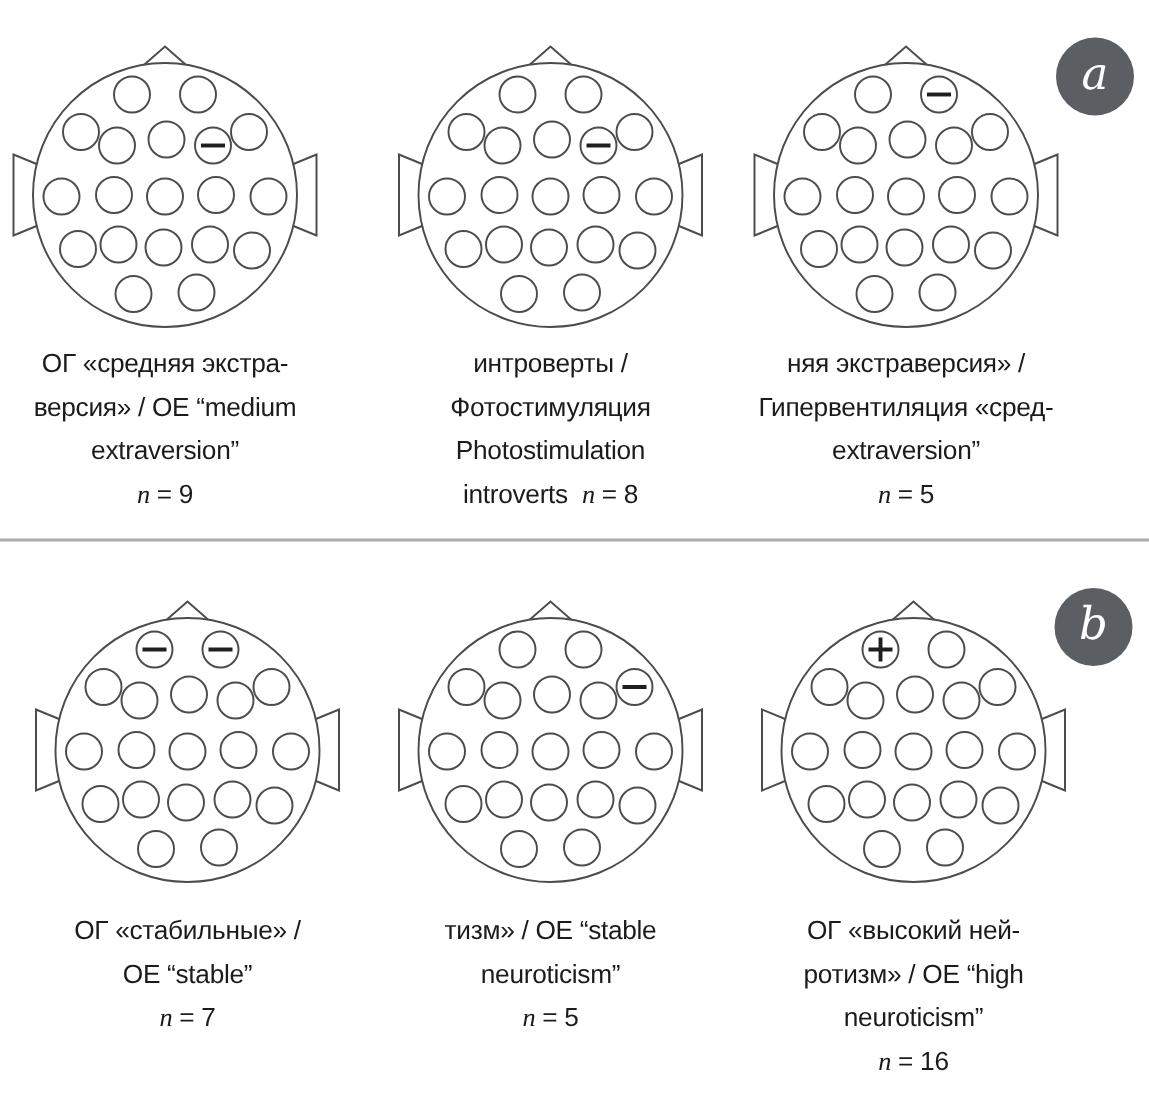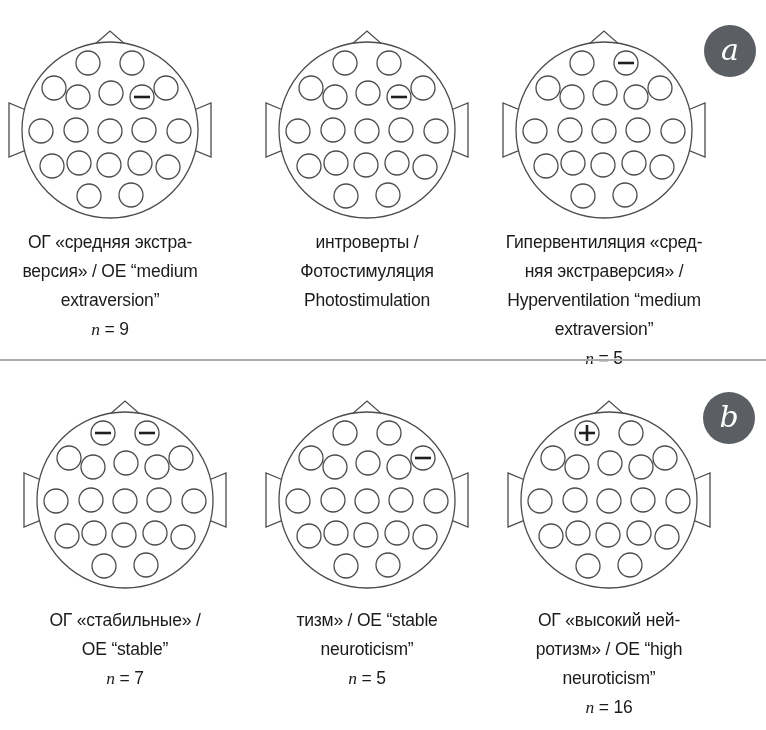--- a/index.html
+++ b/index.html
@@ -121,20 +121,21 @@
           <circle cx="140" cy="135" r="12" fill="#fff" stroke="#4c4c4c" stroke-width="1.3"></circle>
           <circle cx="168" cy="139" r="12" fill="#fff" stroke="#4c4c4c" stroke-width="1.3"></circle>
           <circle cx="89" cy="168" r="12" fill="#fff" stroke="#4c4c4c" stroke-width="1.3"></circle>
           <circle cx="131" cy="167" r="12" fill="#fff" stroke="#4c4c4c" stroke-width="1.3"></circle>
           <line x1="134" y1="69" x2="150" y2="69" stroke="#1f1f1f" stroke-width="2.6"></line>
         </svg>
     <div class="caption">
           <div class="cap-line">интроверты /</div>
           <div class="cap-line">Фотостимуляция</div>
           <div class="cap-line">Photostimulation</div>
+          <div class="n-line"><span>introverts</span>&nbsp;&nbsp;<i>n</i> = 8</div>
         </div>
   </div>
       <div class="panel pos-a2">
     <svg class="head-svg" width="220" height="196" viewBox="0 0 220 196">
           <path d="M 94 17 L 110 3 L 126 17 Z" fill="#fff" stroke="#4c4c4c" stroke-width="1.3"></path>
           <path d="M 26 82 L 9 75 L 9 129 L 26 122 Z" fill="#fff" stroke="#4c4c4c" stroke-width="1.3"></path>
           <path d="M 194 82 L 211 75 L 211 129 L 194 122 Z" fill="#fff" stroke="#4c4c4c" stroke-width="1.3"></path>
           <circle cx="110" cy="102" r="88" fill="#fff" stroke="#4c4c4c" stroke-width="1.3"></circle>
           <circle cx="88" cy="35" r="12" fill="#fff" stroke="#4c4c4c" stroke-width="1.3"></circle>
           <circle cx="132" cy="35" r="12" fill="#fff" stroke="#4c4c4c" stroke-width="1.3"></circle>
@@ -151,23 +152,22 @@
           <circle cx="52" cy="138" r="12" fill="#fff" stroke="#4c4c4c" stroke-width="1.3"></circle>
           <circle cx="79" cy="135" r="12" fill="#fff" stroke="#4c4c4c" stroke-width="1.3"></circle>
           <circle cx="109" cy="137" r="12" fill="#fff" stroke="#4c4c4c" stroke-width="1.3"></circle>
           <circle cx="140" cy="135" r="12" fill="#fff" stroke="#4c4c4c" stroke-width="1.3"></circle>
           <circle cx="168" cy="139" r="12" fill="#fff" stroke="#4c4c4c" stroke-width="1.3"></circle>
           <circle cx="89" cy="168" r="12" fill="#fff" stroke="#4c4c4c" stroke-width="1.3"></circle>
           <circle cx="131" cy="167" r="12" fill="#fff" stroke="#4c4c4c" stroke-width="1.3"></circle>
           <line x1="124" y1="35" x2="140" y2="35" stroke="#1f1f1f" stroke-width="2.6"></line>
         </svg>
     <div class="caption">
+          <div class="cap-line">няя экстраверсия» /</div>
           <div class="cap-line">Гипервентиляция «сред-</div>
-          <div class="cap-line">няя экстраверсия» /</div>
-          <div class="cap-line">Hyperventilation “medium</div>
           <div class="cap-line">extraversion”</div>
           <div class="n-line"><i>n</i> = 5</div>
         </div>
   </div>
     </div>
 
   <div class="divider"></div>
 
   <div id="section-b" class="section">
       <div class="panel pos-b0">

